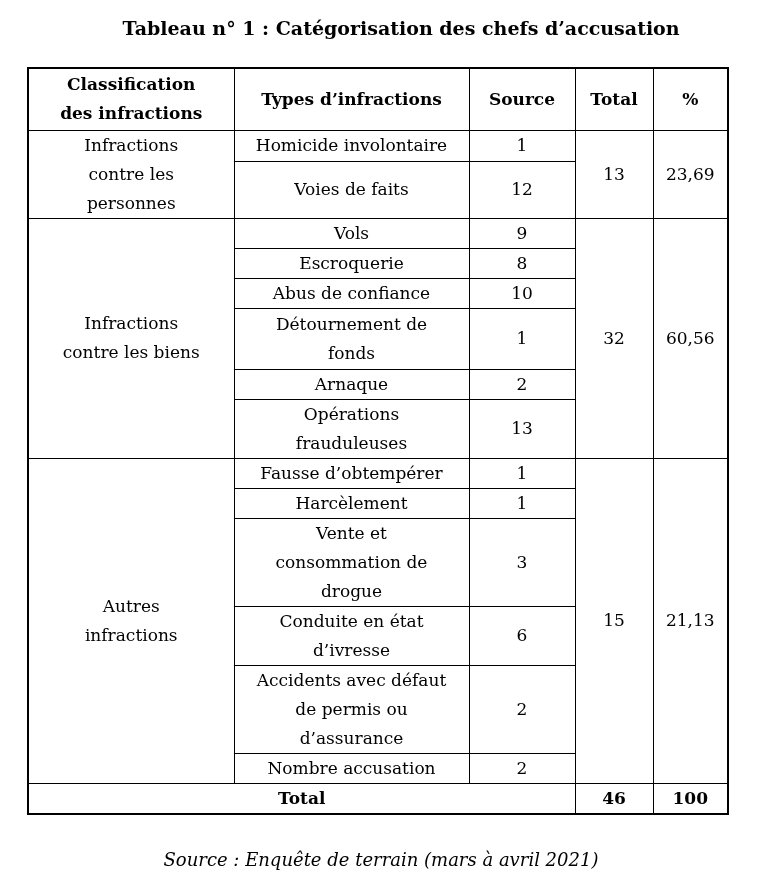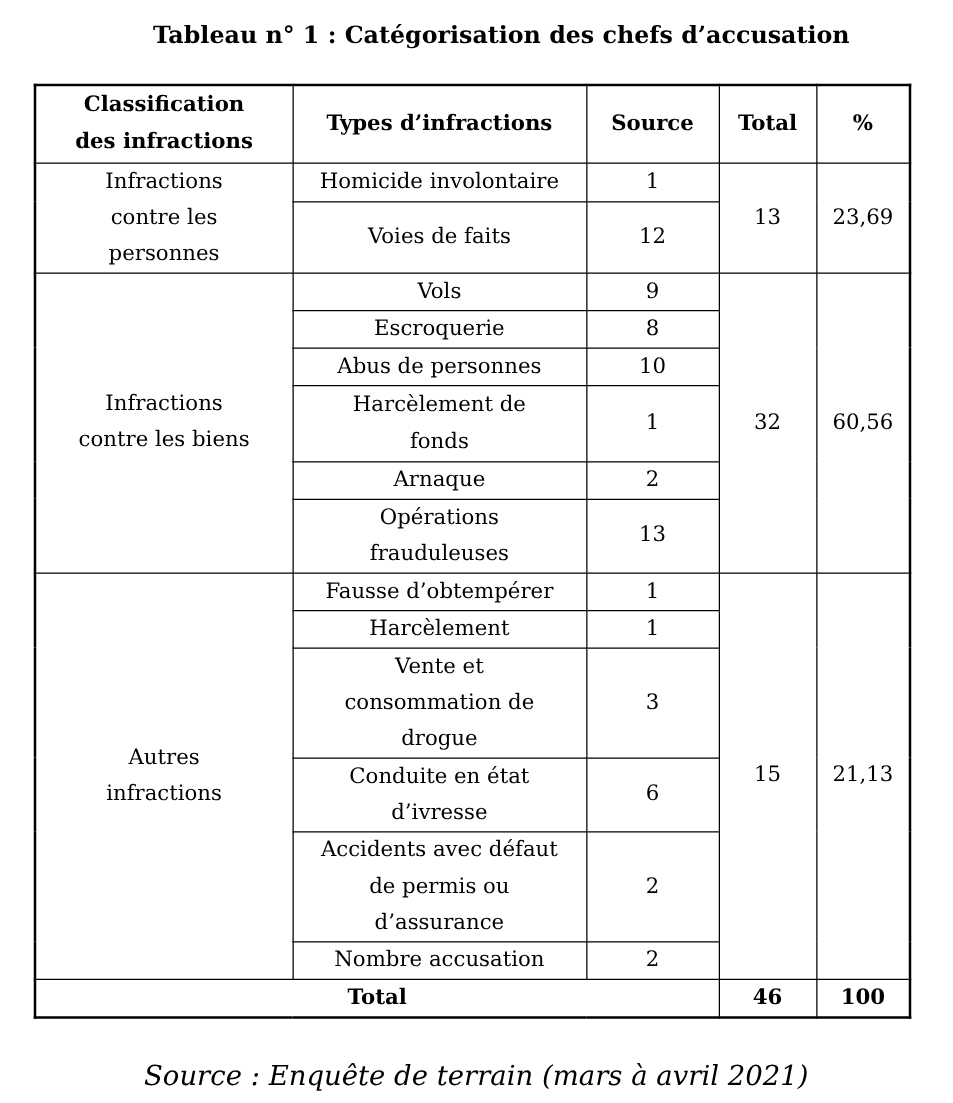--- a/index.html
+++ b/index.html
@@ -37,21 +37,21 @@
     line-height: 29px;
     padding: 0 4px;
     font-weight: normal;
     overflow: hidden;
   }
   table.main th { font-weight: bold; }
   tr.total-row td { font-weight: bold; }
   .source {
     text-align: center;
     font-style: italic;
-    font-size: 22px;
+    font-size: 18px;
     margin-top: 34px;
   }
 </style>
 </head>
 <body>
 
 <div class="page">
 
   <div class="title">Tableau n° 1 : Catégorisation des chefs d’accusation</div>
 
@@ -94,25 +94,25 @@
       <td>Vols</td>
       <td>9</td>
       <td rowspan="6">32</td>
       <td rowspan="6">60,56</td>
     </tr>
     <tr style="height:30px">
       <td>Escroquerie</td>
       <td>8</td>
     </tr>
     <tr style="height:30px">
-      <td>Abus de personnes</td>
+      <td>Abus de confiance</td>
       <td>10</td>
     </tr>
     <tr style="height:61px">
-      <td>Harcèlement de
+      <td>Détournement de
 fonds</td>
       <td>1</td>
     </tr>
     <tr style="height:28px">
       <td>Arnaque</td>
       <td>2</td>
     </tr>
     <tr style="height:59px">
       <td>Opérations
 frauduleuses</td>

